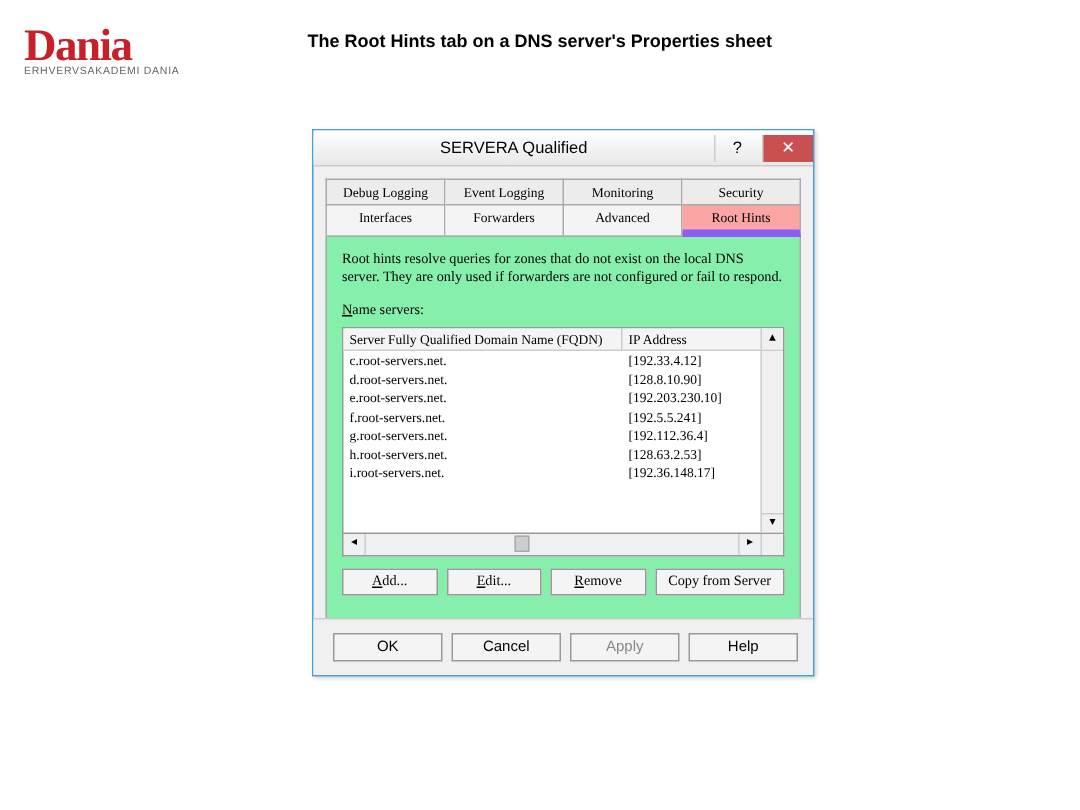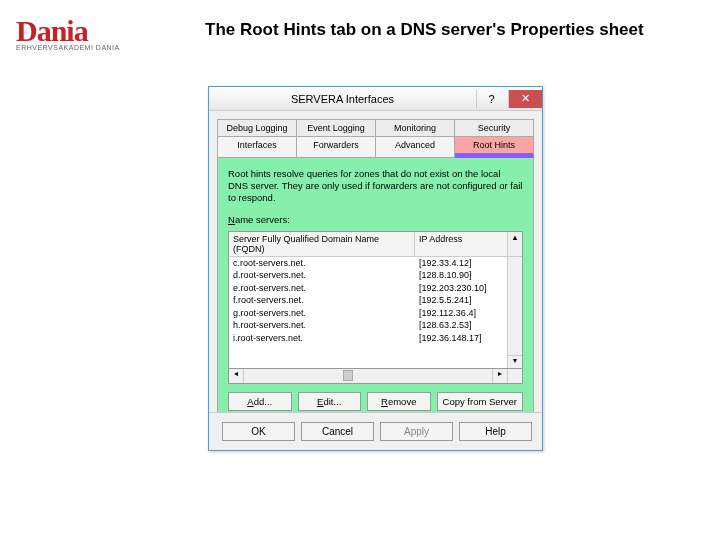--- a/index.html
+++ b/index.html
@@ -1,27 +1,27 @@
 <!DOCTYPE html>
 <html><head>
 <meta charset="utf-8">
 <style>
   * { box-sizing: border-box; margin: 0; padding: 0; }
   body { width: 720px; height: 540px; background: #fff; font-family: "Segoe UI", Tahoma, sans-serif; font-size: 11px; color: #000; position: relative; }
   .slide { position: relative; width: 100%; height: 100%; }
   .logo { position: absolute; top: 14px; left: 16px; }
   .logo-script { font-family: "Brush Script MT", cursive; font-size: 30px; color: #c62128; font-weight: bold; letter-spacing: -1px; }
   .logo-sub { font-size: 7px; color: #666; letter-spacing: 0.5px; margin-top: -4px; }
-  .slide-title { position: absolute; top: 20px; left: 205px; font-size: 17px; font-weight: bold; }
+  .slide-title { position: absolute; top: 20px; left: 205px; font-size: 12px; font-weight: bold; }
   .dialog { position: absolute; top: 86px; left: 208px; width: 335px; height: 365px; border: 1px solid #4a9fd8; background: #f0f0f0; box-shadow: 1px 1px 3px rgba(0,0,0,0.2); }
   .titlebar { height: 24px; background: linear-gradient(#fff, #e8e8e8); border-bottom: 1px solid #ccc; display: flex; align-items: center; position: relative; }
   .titlebar-text { flex: 1; text-align: center; font-size: 11px; }
   .titlebar-btn { width: 30px; height: 18px; margin-right: 2px; display: inline-flex; align-items: center; justify-content: center; font-size: 11px; border-left: 1px solid #ccc; cursor: pointer; }
   .titlebar-close { background: #c85050; color: #fff; width: 34px; height: 18px; margin-right: 0; }
-  .tabs-region { padding: 8px 8px 14px 8px; }
+  .tabs-region { padding: 8px 8px 14px 8px; font-family: Liberation Serif, serif; }
   .tab-row { display: flex; }
   .tab { flex: 1; text-align: center; padding: 3px 2px; font-size: 9px; border: 1px solid #aaa; background: #f4f4f4; border-bottom: none; cursor: pointer; white-space: nowrap; overflow: hidden; }
   .tab + .tab { border-left: none; }
   .tab.active { background: #fca5a5; position: relative; z-index: 2; border-bottom: 5px solid #8b5cf6; margin-bottom: -1px; }
   .tab.back { background: #ececec; }
   .tab-content { background: #86efac; border: 1px solid #aaa; padding: 10px 10px 8px 10px; height: 270px; position: relative; }
   .desc { font-size: 9.5px; line-height: 1.25; margin-bottom: 10px; }
   .ns-label { font-size: 9.5px; margin-bottom: 6px; }
   .ns-label .u { text-decoration: underline; }
   .listbox { border: 1px solid #999; height: 138px; display: flex; flex-direction: column; background: #fff; }
@@ -58,21 +58,21 @@
 
 <div class="slide">
   <div class="logo">
     <div class="logo-script">Dania</div>
     <div class="logo-sub">ERHVERVSAKADEMI DANIA</div>
   </div>
   <div class="slide-title">The Root Hints tab on a DNS server's Properties sheet</div>
 
   <div class="dialog">
     <div class="titlebar">
-      <span class="titlebar-text">SERVERA Interfaces</span>
+      <span class="titlebar-text">SERVERA Qualified</span>
       <span class="titlebar-btn">?</span>
       <span class="titlebar-btn titlebar-close">✕</span>
     </div>
 
     <div class="tabs-region">
       <div class="tab-row">
         <div class="tab back">Debug Logging</div>
         <div class="tab back">Event Logging</div>
         <div class="tab back">Monitoring</div>
         <div class="tab back">Security</div>

